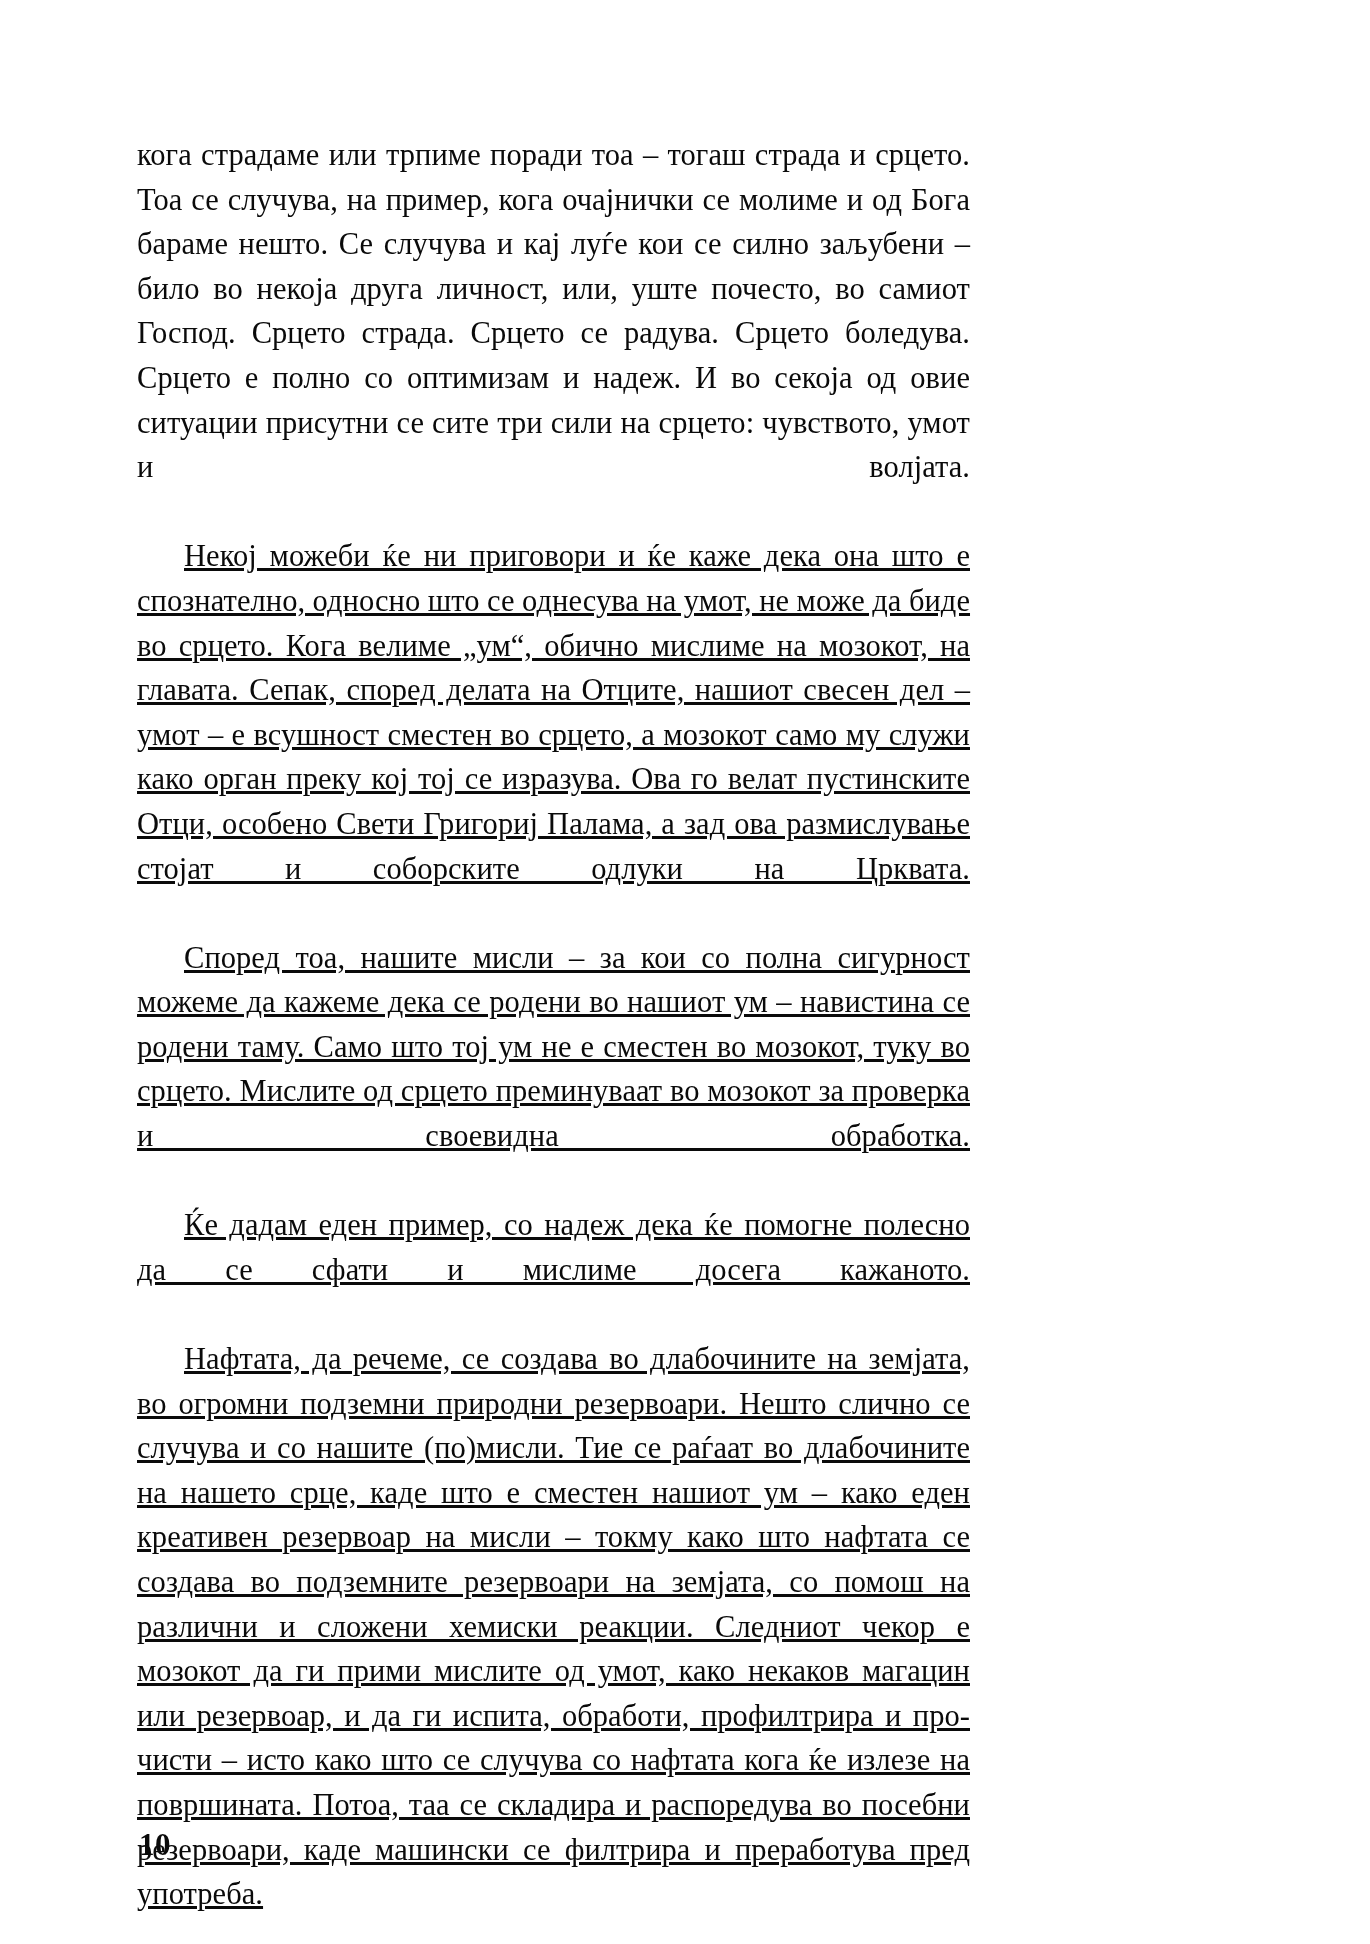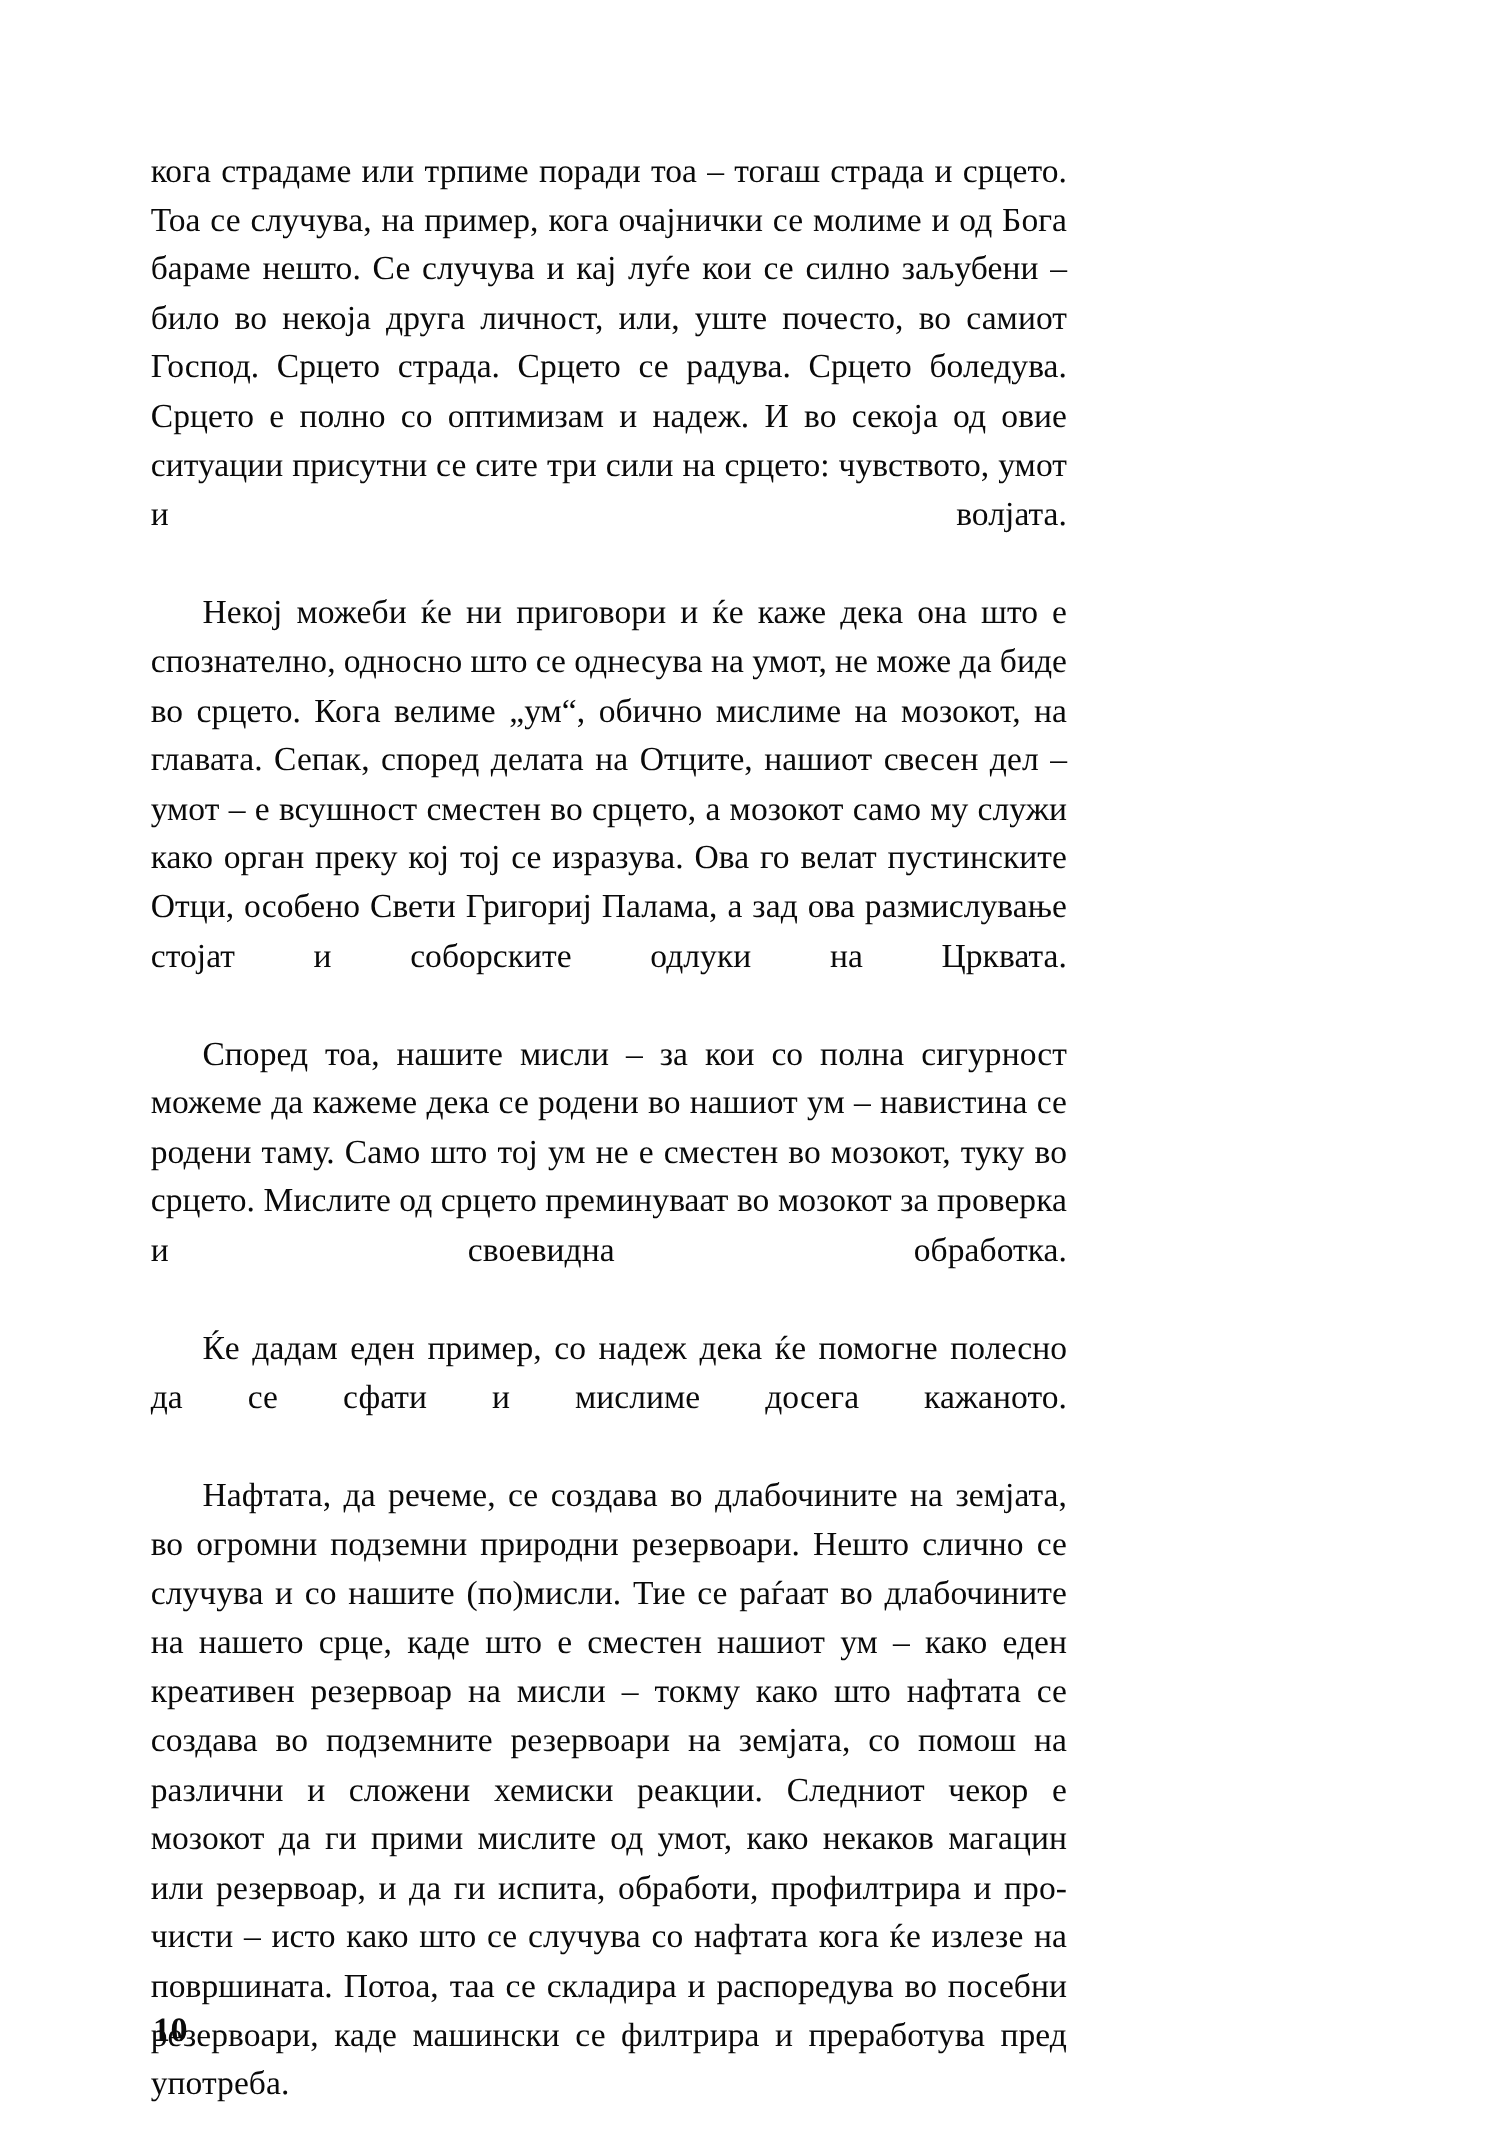--- a/index.html
+++ b/index.html
@@ -37,20 +37,21 @@
     text-indent: 0;
     
     transform-origin: left top;
     word-spacing: -0.2px;
     letter-spacing: 0.05px;
     hyphens: manual;
   }
 
   .para.indent {
     text-indent: 47px;
+    text-decoration: underline;
   }
 
   
   .para::after {
     content: "";
     display: inline-block;
     width: 100%;
   }
 
   .page-number {

